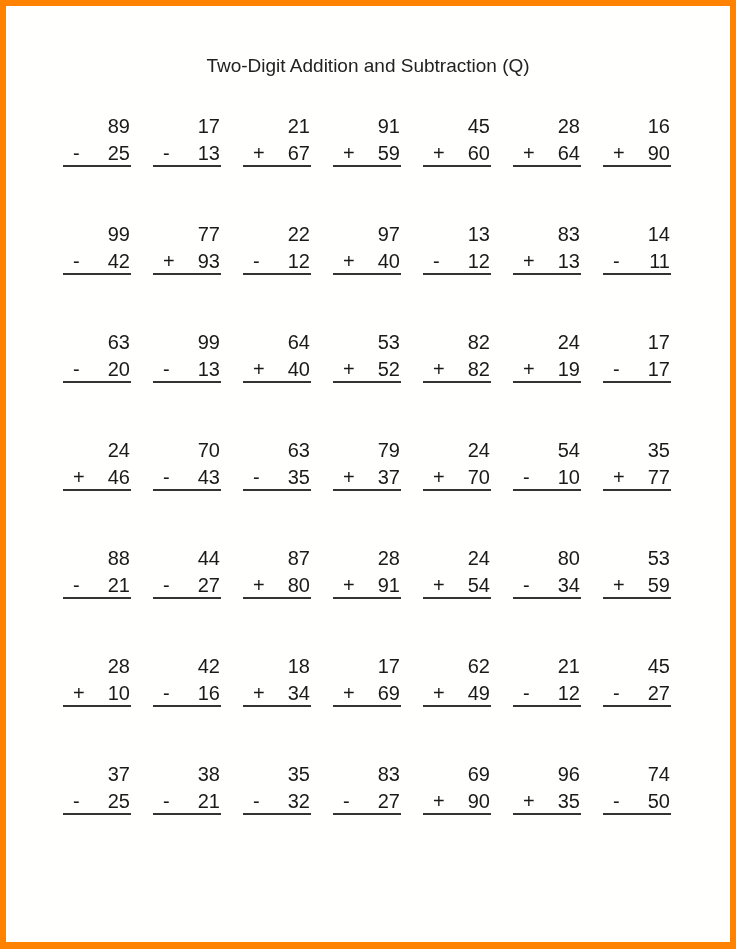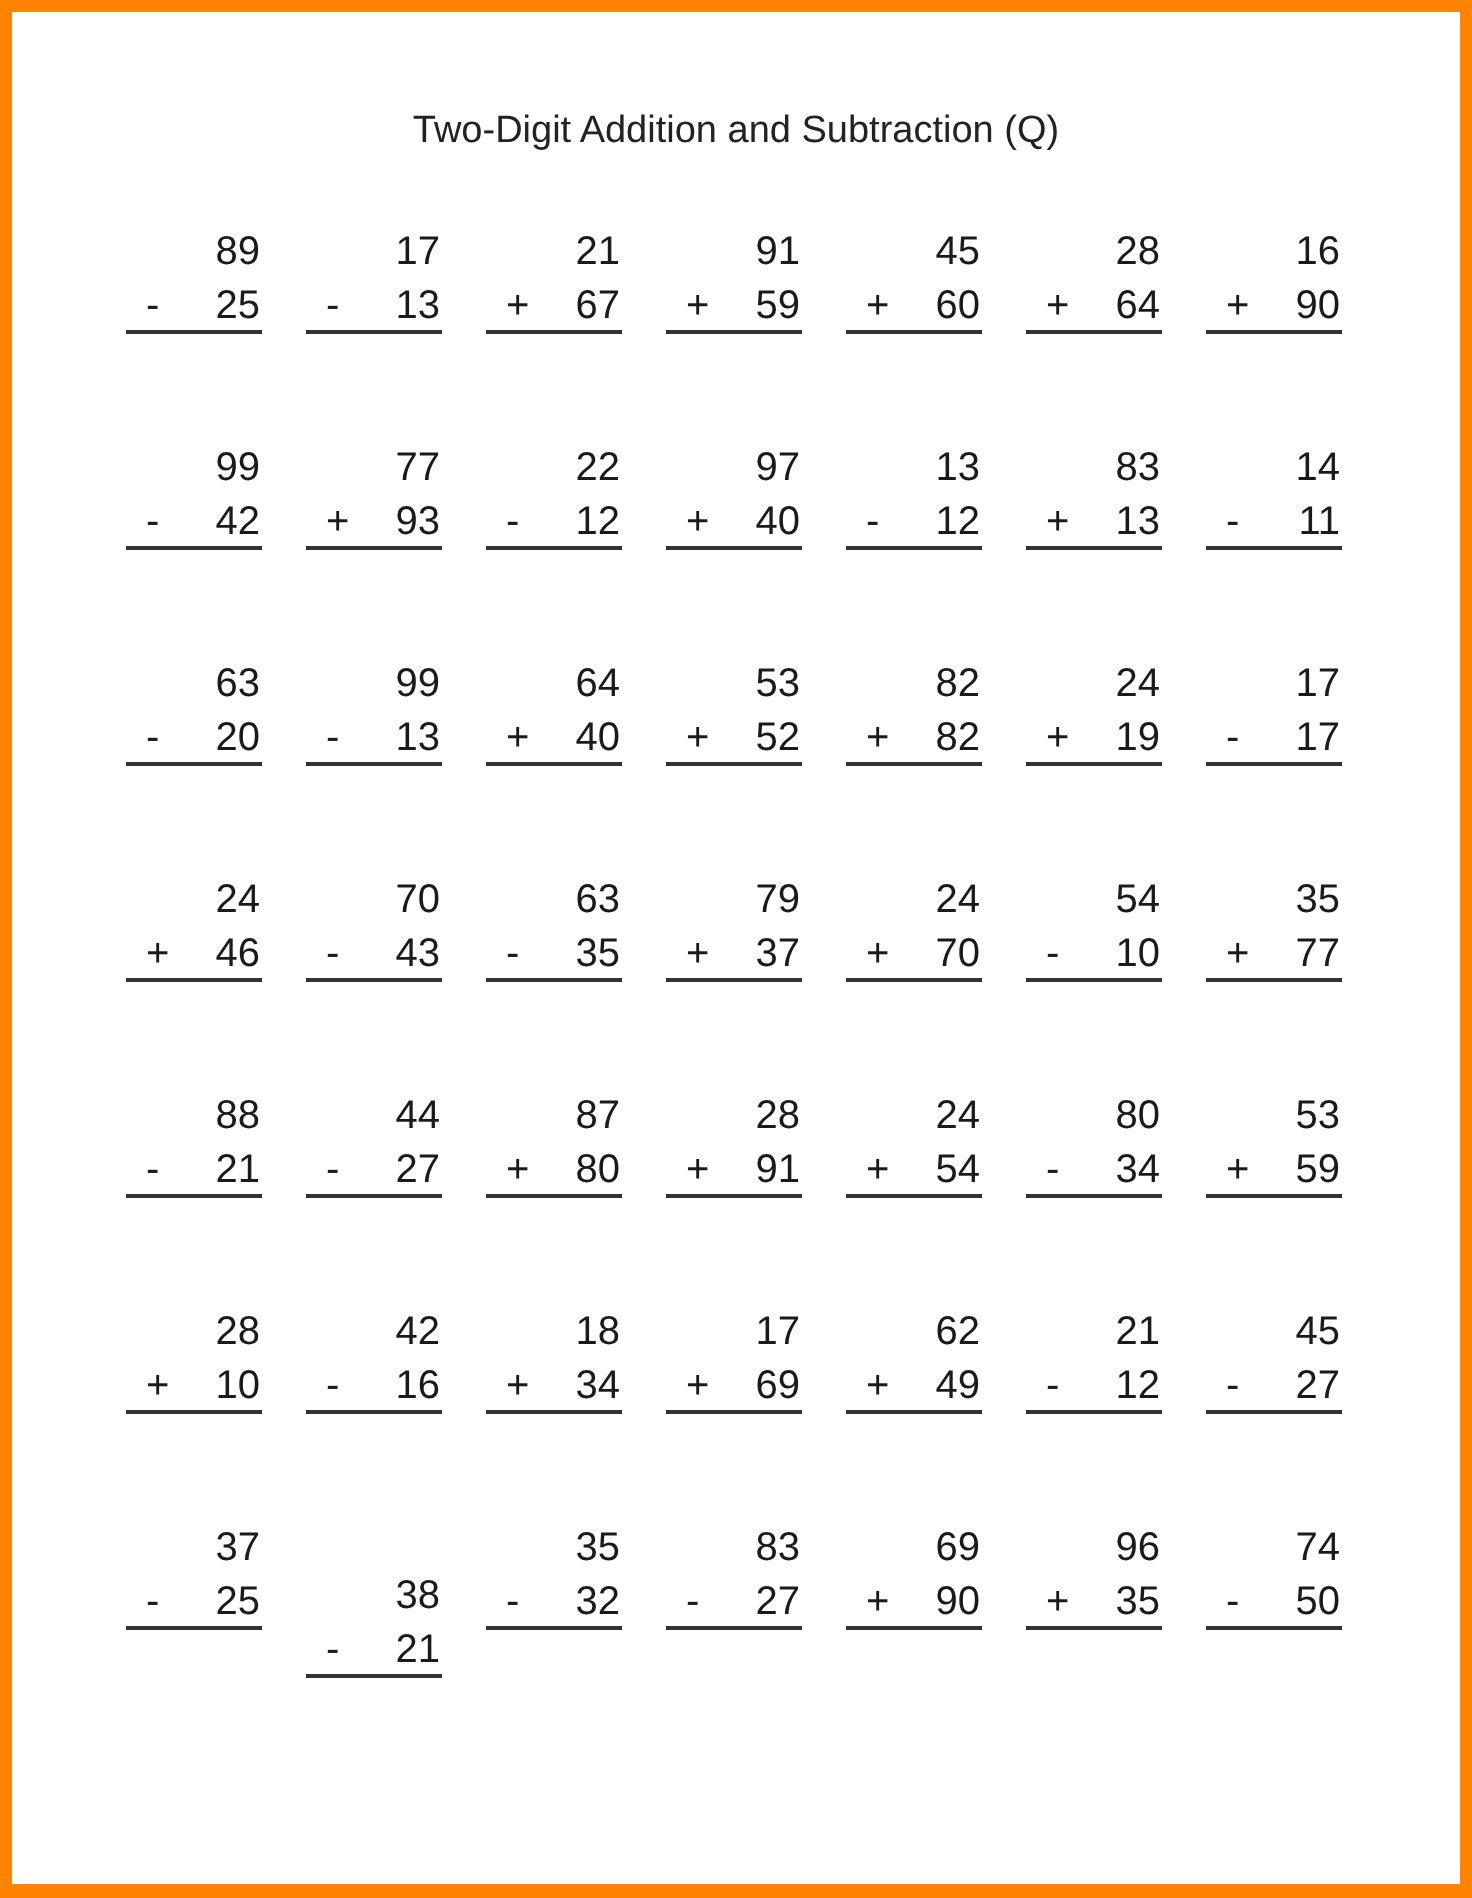--- a/index.html
+++ b/index.html
@@ -284,21 +284,21 @@
         <div class="line"></div>
       </div>
     </div>
     <div class="row" style="top: 648px;">
       <div class="prob" style="left: 0px;">
         <span class="top">37</span>
         <span class="op">-</span>
         <span class="bot">25</span>
         <div class="line"></div>
       </div>
-      <div class="prob" style="left: 90px; margin-top: 24px;">
+      <div class="prob" style="left: 90px;">
         <span class="top">38</span>
         <span class="op">-</span>
         <span class="bot">21</span>
         <div class="line"></div>
       </div>
       <div class="prob" style="left: 180px;">
         <span class="top">35</span>
         <span class="op">-</span>
         <span class="bot">32</span>
         <div class="line"></div>

